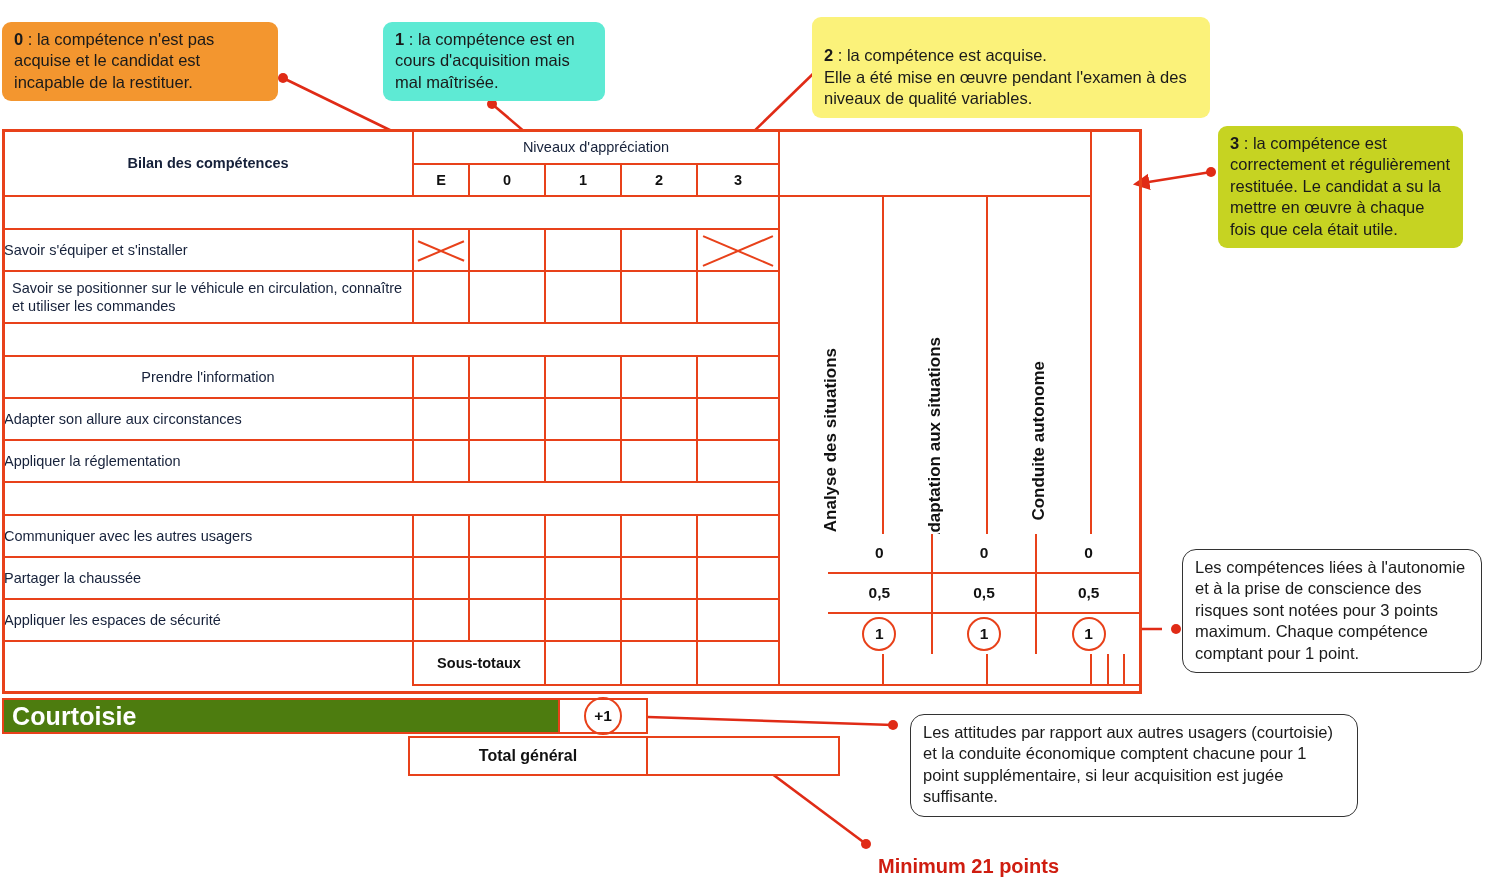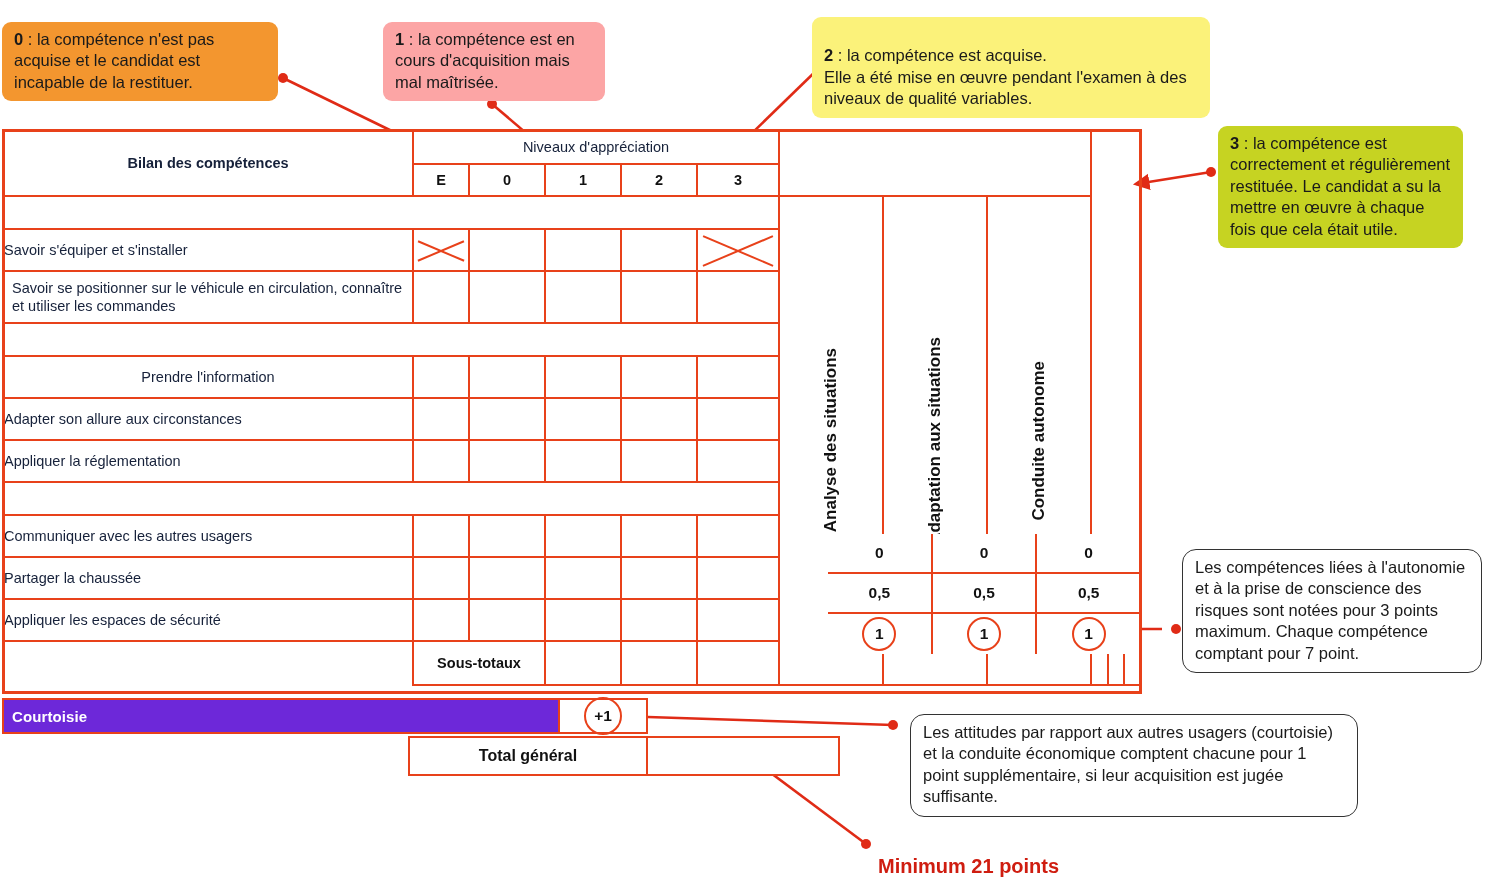--- a/index.html
+++ b/index.html
@@ -52,24 +52,24 @@
     position:absolute;left:2px;top:117px;width:1140px;height:565px;
     border:3px solid #e8411a;box-sizing:border-box;pointer-events:none;
   }
   .lbl{
     padding:4px 6px 4px 6px;
     font-size:14.7px;
     line-height:1.25;
     color:#16213a;
   }
   .sec{
-    background:#6d28d9;
+    background:#4d7c0f;
     color:#ffffff;
     font-weight:bold;
-    font-size:15px;
+    font-size:25px;
     text-align:center;
     letter-spacing:.1px;
     height:31px;
   }
   .sec.left{text-align:left;padding-left:8px;}
   .ctr{text-align:center;font-weight:bold;font-size:16px;}
   .hdr-bilan{text-align:center;font-weight:bold;font-size:16.5px;color:#16213a;}
   .hdr-niv{text-align:center;font-weight:normal;font-size:17px;color:#16213a;}
   .hdr-auto{
     background:#8595c8;color:#fff;font-weight:bold;font-size:19px;text-align:center;
@@ -146,35 +146,35 @@
       <circle cx="1176" cy="617" r="5"></circle>
       <circle cx="893" cy="713" r="5"></circle>
       <circle cx="866" cy="832" r="5"></circle>
     </g>
   </svg>
 
   <div class="bubble" style="left:2px;top:10px;width:276px;background:#f3962f;">
     <b>0</b><span> : la compétence n'est pas acquise et le candidat est incapable de la restituer.</span>
   </div>
 
-  <div class="bubble" style="left:383px;top:10px;width:222px;background:#fca5a5;">
+  <div class="bubble" style="left:383px;top:10px;width:222px;background:#5eead4;">
     <b>1</b><span> : la compétence est en cours d'acquisition mais mal maîtrisée.</span>
   </div>
 
   <div class="bubble" style="left:812px;top:5px;width:398px;background:#fbf27a;white-space:pre-line;">
     <b>2</b><span> : la compétence est acquise.
 Elle a été mise en œuvre pendant l'examen à des niveaux de qualité variables.</span>
   </div>
 
   <div class="bubble" style="left:1218px;top:114px;width:245px;background:#c6d322;">
     <b>3</b><span> : la compétence est correctement et régulièrement restituée. Le candidat a su la mettre en œuvre à chaque fois que cela était utile.</span>
   </div>
 
   <div class="bubble white" style="left:1182px;top:537px;width:300px;">
-    <span>Les compétences liées à l'autonomie et à la prise de conscience des risques sont notées pour 3 points maximum. Chaque compétence comptant pour 7 point.</span>
+    <span>Les compétences liées à l'autonomie et à la prise de conscience des risques sont notées pour 3 points maximum. Chaque compétence comptant pour 1 point.</span>
   </div>
 
   <div class="bubble white" style="left:910px;top:702px;width:448px;">
     <span>Les attitudes par rapport aux autres usagers (courtoisie) et la conduite économique comptent chacune pour 1 point supplémentaire, si leur acquisition est jugée suffisante.</span>
   </div>
 
   <div id="minpts">Minimum 21 points</div>
 
   <table id="grid">
     <colgroup>

